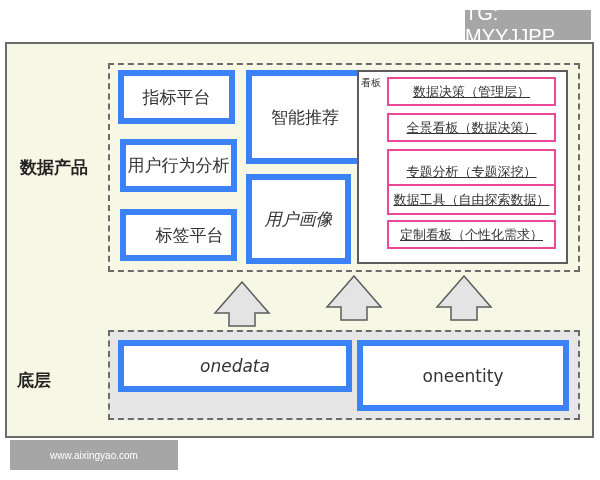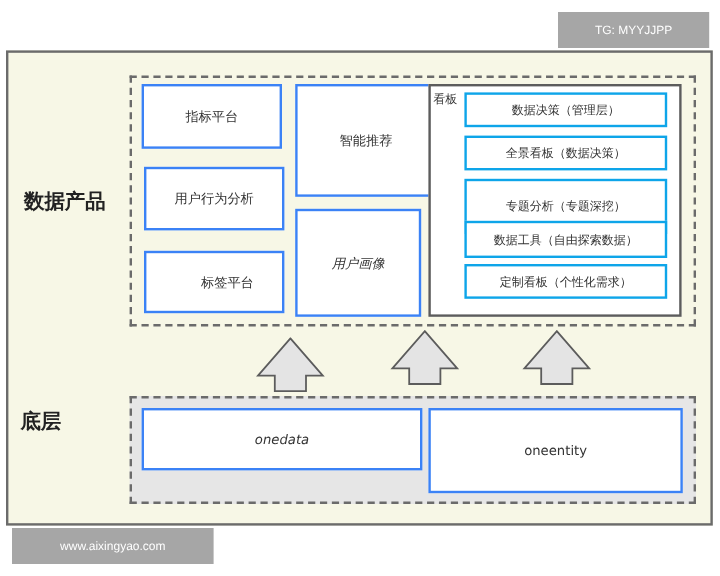--- a/index.html
+++ b/index.html
@@ -1,38 +1,38 @@
 <!DOCTYPE html>
 <html><head>
 <meta charset="utf-8">
 <style>
   html, body { margin:0; padding:0; }
   body { width:600px; height:480px; background:#ffffff; position:relative; overflow:hidden;
          font-family:"DejaVu Sans", "Liberation Sans", sans-serif; color:#333; }
   .abs { position:absolute; box-sizing:border-box; }
-  .tag { background:#a6a6a6; color:#fff; font-family:"Liberation Sans", sans-serif; font-size:10px;
+  .tag { background:#a6a6a6; color:#fff; font-family:"Liberation Sans", sans-serif; font-size:20px;
          display:flex; align-items:center; justify-content:center; }
   .frame { border:2px solid #6b6b6b; background:#f7f7e6; }
   .dashed { border:2px dashed #6b6b6b; }
-  .box { border:2px solid #3b82f6; background:#fff; display:flex; align-items:center; justify-content:center;
-         font-size:11px; color:#333; }
+  .box { border:6px solid #3b82f6; background:#fff; display:flex; align-items:center; justify-content:center;
+         font-size:17px; color:#333; }
   .layer-label { font-size:17px; font-weight:bold; color:#222; }
-  .kb-item { border:2px solid #0ea5e9; background:#fff; display:flex; align-items:center; justify-content:center;
-             font-size:10px; color:#333; }
+  .kb-item { border:2px solid #ec4899; background:#fff; display:flex; align-items:center; justify-content:center;
+             font-size:13px; color:#333;text-decoration:underline; }
   svg.arrow { position:absolute; }
 </style>
 </head>
 <body>
 
 <div class="abs tag" style="left:465px; top:10px; width:126px; height:30px;">TG: MYYJJPP</div>
 
 <div class="abs frame" style="left:5px; top:42px; width:589px; height:396px;"></div>
 
 <div class="abs layer-label" style="left:20px; top:156px;">数据产品</div>
-<div class="abs layer-label" style="left:17px; top:340px;">底层</div>
+<div class="abs layer-label" style="left:17px; top:369px;">底层</div>
 
 <div class="abs dashed" style="left:108px; top:63px; width:472px; height:209px;"></div>
 
 <div class="abs box" style="left:118px; top:70px; width:117px; height:54px;">指标平台</div>
 <div class="abs box" style="left:120px; top:139px; width:117px; height:53px;">用户行为分析</div>
 <div class="abs box" style="left:120px; top:209px; width:117px; height:52px;padding-left:22px;">标签平台</div>
 
 <div class="abs box" style="left:246px; top:70px; width:118px; height:94px;">智能推荐</div>
 <div class="abs box" style="left:246px; top:174px; width:105px; height:90px;font-style:italic;">用户画像</div>
 

